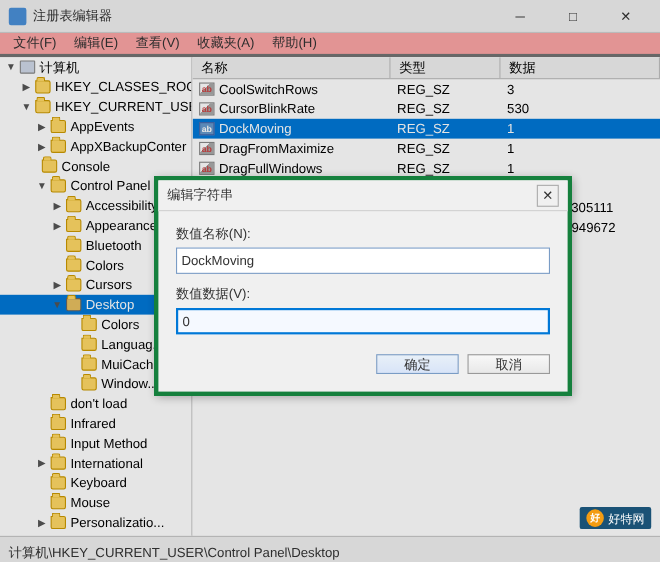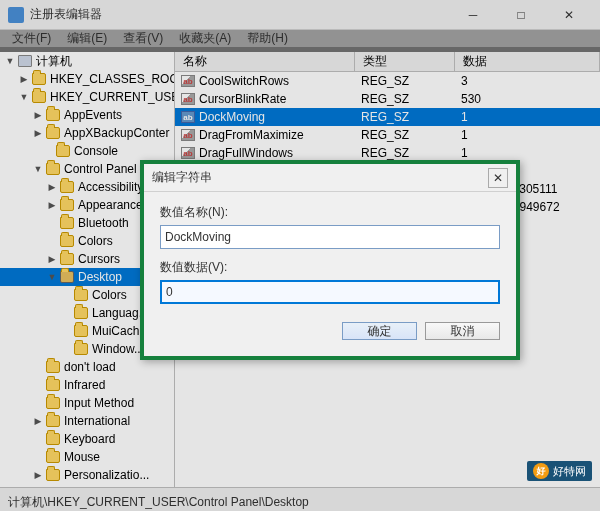--- a/index.html
+++ b/index.html
@@ -48,26 +48,26 @@
       justify-content: center;
       cursor: pointer;
       font-size: 12px;
       color: #333;
       border: none;
       background: transparent;
     }
 
     
     .menu-bar {
-      background: #a3a3a3;
+      background: #fca5a5;
       height: 22px;
       display: flex;
       align-items: center;
       padding: 0 4px;
-      border-bottom: 5px solid #737373;
+      border-bottom: 3px solid #737373;
     }
     .menu-item {
       padding: 2px 8px;
       font-size: 12px;
       cursor: pointer;
       color: #333;
     }
 
     
     .main-layout {
@@ -400,21 +400,21 @@
       <span class="folder-icon reg-icon"></span>
       <span>AppEvents</span>
     </div>
 
     <div class="tree-item" style="padding-left:30px">
       <span class="tree-toggle">▶</span>
       <span class="folder-icon reg-icon"></span>
       <span>AppXBackupConter</span>
     </div>
 
-    <div class="tree-item" style="padding-left:40px">
+    <div class="tree-item" style="padding-left:22px">
       <span class="tree-toggle">&nbsp;</span>
       <span class="folder-icon reg-icon"></span>
       <span>Console</span>
     </div>
 
     <div class="tree-item" style="padding-left:30px">
       <span class="tree-toggle">▼</span>
       <span class="folder-icon reg-icon"></span>
       <span>Control Panel</span>
     </div>

